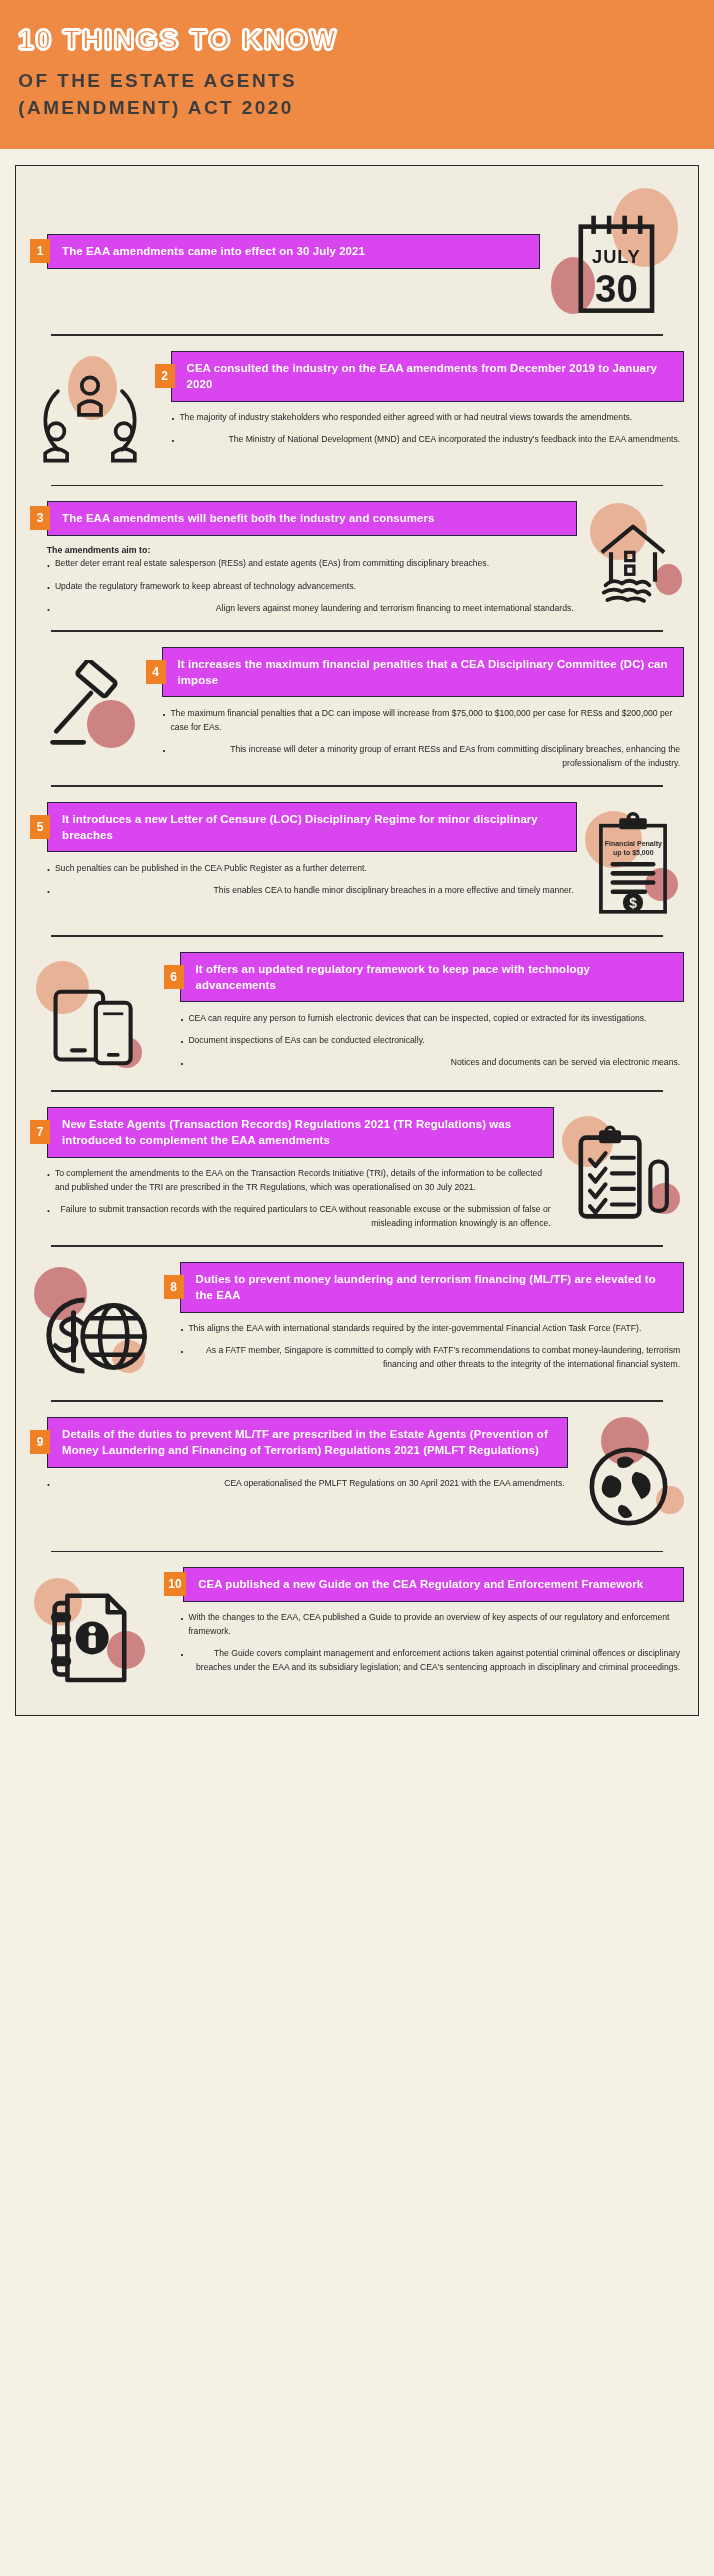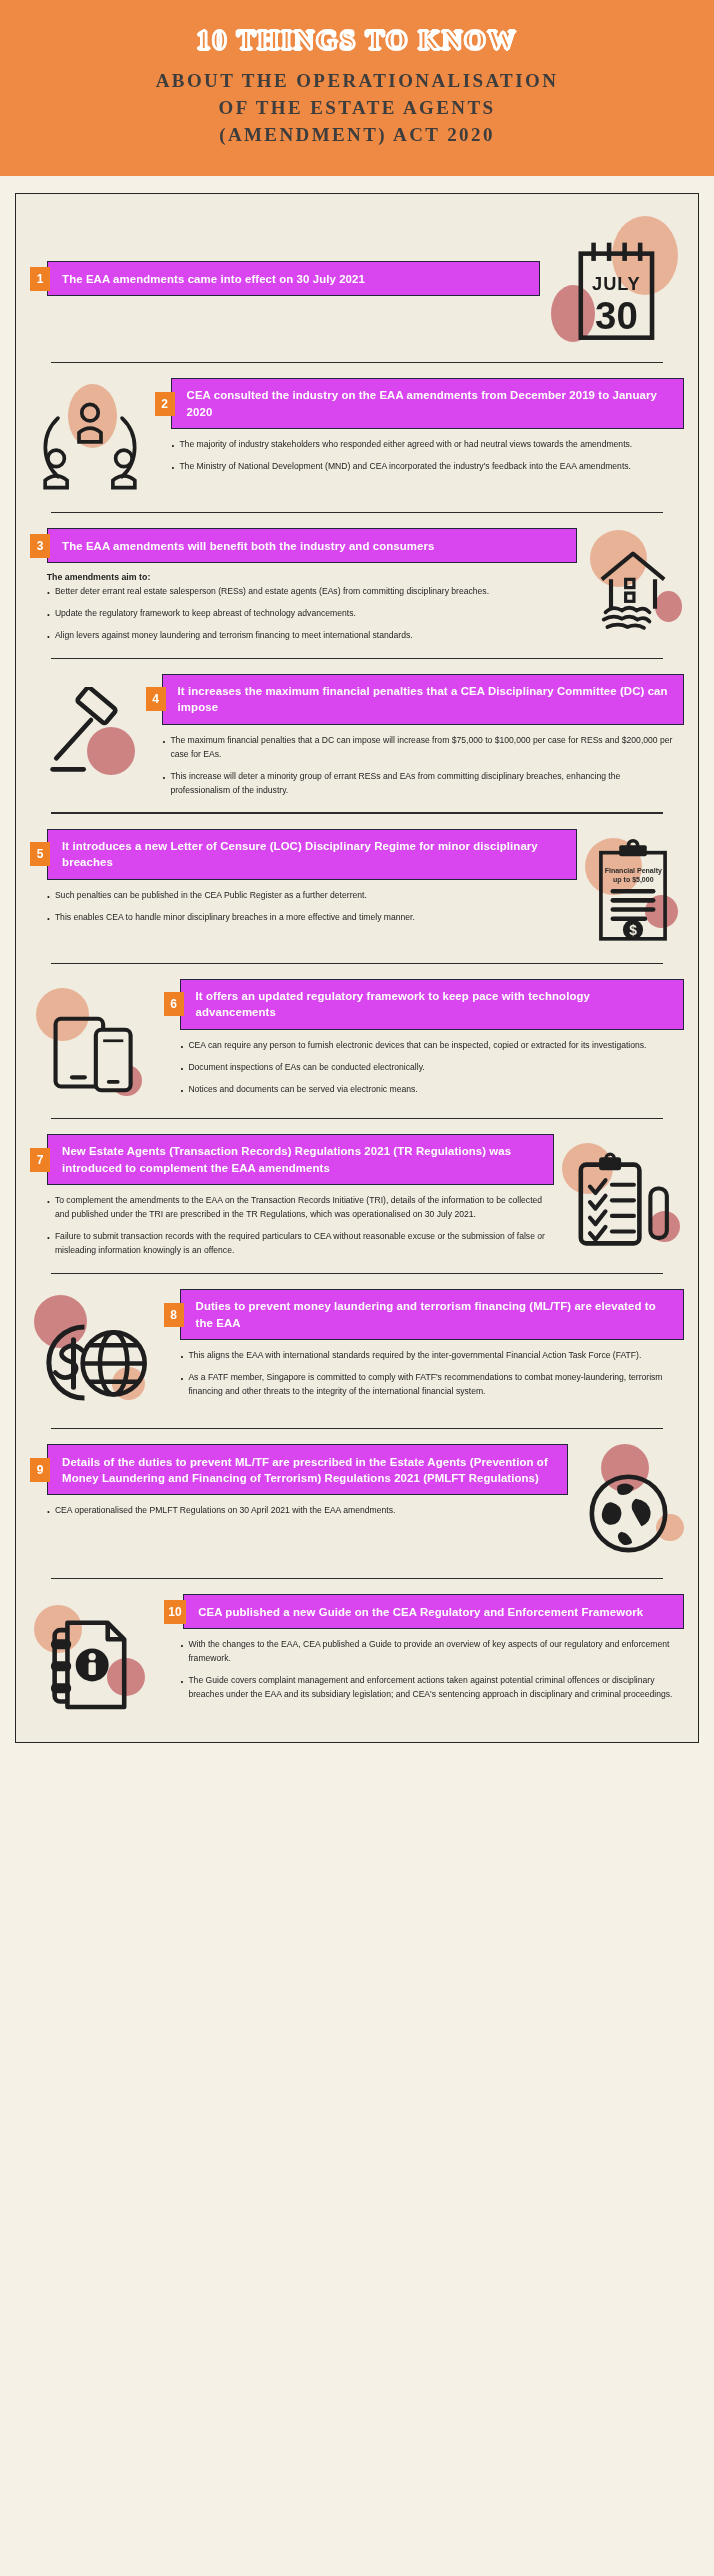--- a/index.html
+++ b/index.html
@@ -7,22 +7,20 @@
     width: 714px;
     background: #f5f1e6;
     font-family: "Liberation Sans", sans-serif;
   }
   body { width: 714px; height: 2576px; overflow: hidden; position: relative; }
 
   
   .header {
     background: #ef8a45;
     padding: 24px 18.3px 27.5px 18.3px;
-    text-align: center;
-    font-family: Liberation Serif, serif;
   }
   .header-line1 {
     font-size: 27.5px;
     font-weight: 900;
     letter-spacing: 2.2px;
     color: #ef8a45;
     -webkit-text-stroke: 2px #ffffff;
     text-shadow:
        1.8px 0 #fff, -1.8px 0 #fff, 0 1.8px #fff, 0 -1.8px #fff,
        1.3px 1.3px #fff, -1.3px 1.3px #fff, 1.3px -1.3px #fff, -1.3px -1.3px #fff;
@@ -118,21 +116,21 @@
     margin-bottom: 8.2px;
   }
   .bullet::before {
     content: "·";
     position: absolute;
     left: 0; top: -0.9px;
     font-size: 12px;
     font-weight: 700;
     color: #242424;
   }
-  .bullet:last-child { margin-bottom: 0; }
+  .bullet:last-child { margin-bottom: 0; text-align: right; }
 
   
   .blob { position: absolute; border-radius: 50%; }
   .blob.peach { background: #e8b296; }
   .blob.rose  { background: #ce8383; }
 
   .icon-svg { display: block; position: relative; z-index: 2; }
 
   
   .art-1 { width: 137px; height: 137px; margin-left: 7.3px; }
@@ -155,21 +153,20 @@
     color: #2b2b2b;
     line-height: 1.35;
     z-index: 4;
   }
 </style>
 </head>
 <body>
 
 <div class="header">
   <div class="header-line1">10 THINGS TO KNOW</div>
-  <div class="header-sub">ABOUT  THE  OPERATIONALISATION</div>
   <div class="header-sub">OF  THE  ESTATE  AGENTS</div>
   <div class="header-sub">(AMENDMENT)  ACT  2020</div>
 </div>
 
 <div class="frame">
 
   <div class="item">
     <div class="row rev" style="align-items:center;">
       <div class="art art-1">
         <div class="blob peach" style="width:66px;height:79px;right:5.5px;top:5.5px;"></div>

